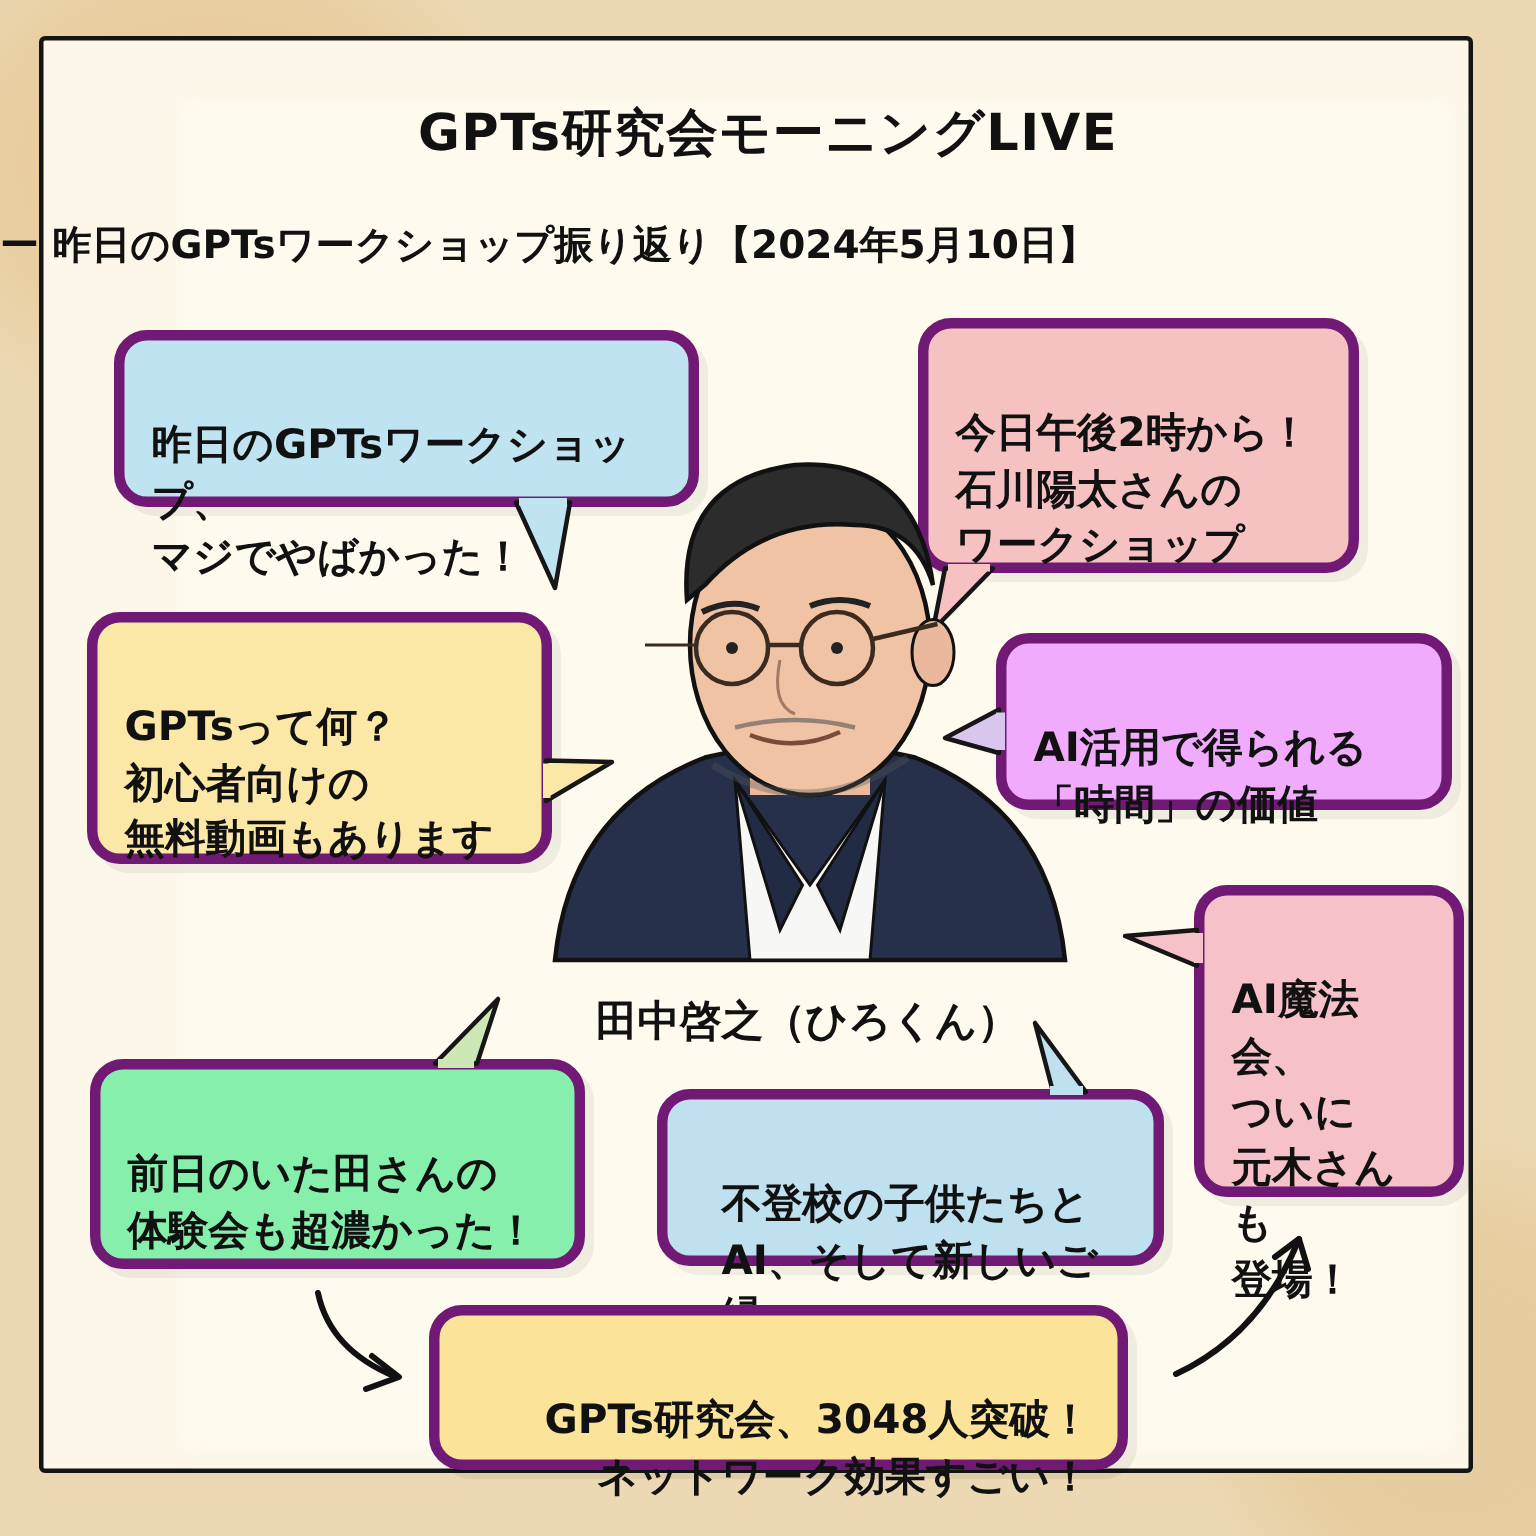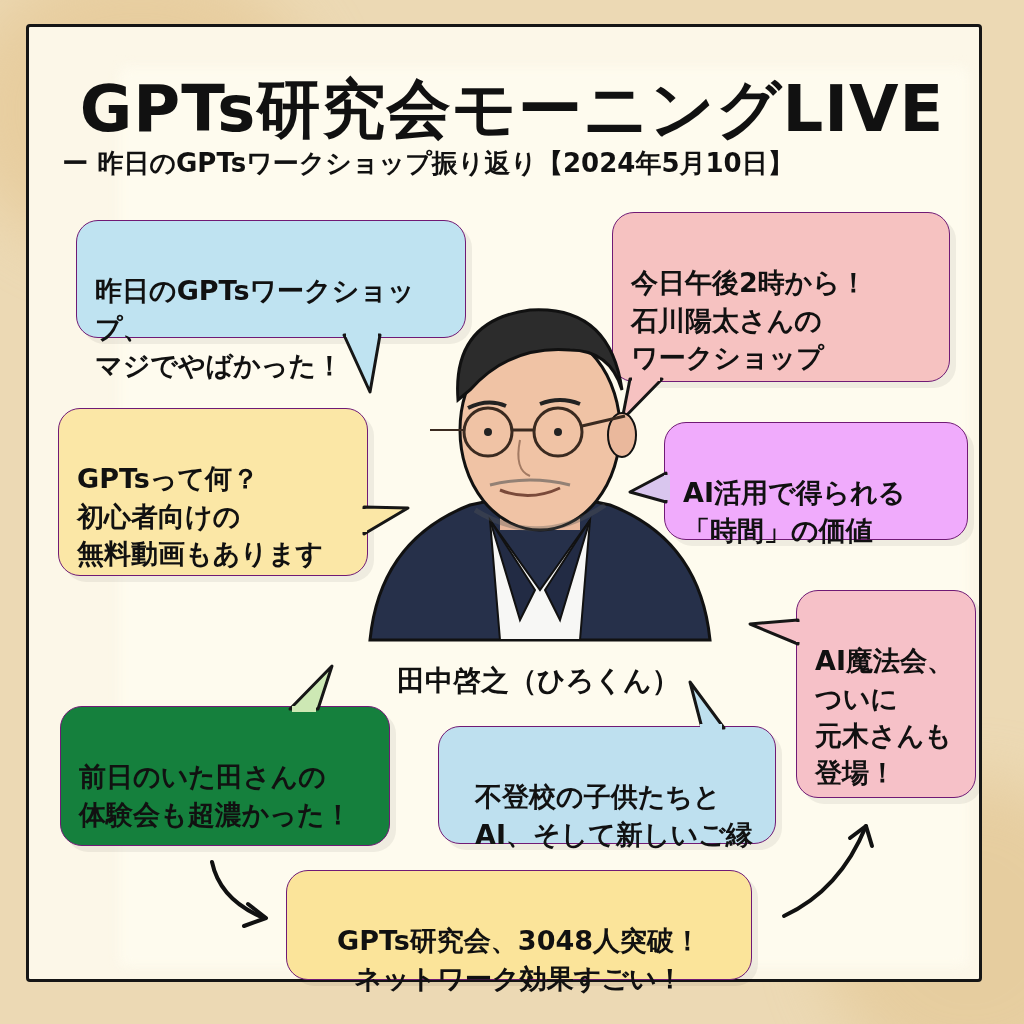--- a/index.html
+++ b/index.html
@@ -13,39 +13,39 @@
   .paper {
     position:absolute; left:26px; top:24px; width:950px; height:952px;
     background:#fcf7e8; border:3px solid #151515; border-radius:4px;
   }
   .paper-inner {
     position:absolute; left:90px; top:40px; width:850px; height:900px;
     background:#fefbee; border-radius:8px; filter:blur(6px);
   }
   .title {
     position:absolute; left:0; width:1024px; top:66px; text-align:center;
-    font-size:64px; font-weight:bold; letter-spacing:1px;
+    font-size:34px; font-weight:bold; letter-spacing:1px;
   }
   .subtitle {
-    position:absolute; left:0; width:856px; top:146px; text-align:center;
+    position:absolute; left:0; width:856px; top:146px; text-align:left;
     font-size:26px; font-weight:bold;
   }
   .bubble {
-    position:absolute; border:1px solid #701a75; border-radius:22px;
+    position:absolute; border:7px solid #701a75; border-radius:22px;
     box-shadow:6px 6px 0 rgba(0,0,0,0.06);
     font-size:27px; line-height:1.38; font-weight:bold;
     padding:14px 18px; box-sizing:border-box; white-space:pre-line;
   }
   .tail { position:absolute; overflow:visible; }
   .blue   { background:#bfe3f1; }
   .pink   { background:#f6c2c1; }
   .yellow { background:#fbe7a6; }
   .purple { background:#f0abfc; }
   .rose   { background:#f6c1c8; }
-  .green  { background:#15803d; }
+  .green  { background:#86efac; }
   .sky    { background:#bee0ef; }
   .gold   { background:#fbe49a; }
   .portrait { position:absolute; left:360px; top:290px; width:360px; height:370px; }
   .name {
     position:absolute; left:397px; top:662px; font-size:28px; font-weight:bold;
   }
   .arrow { position:absolute; overflow:visible; }
 </style>
 </head>
 <body>
@@ -62,21 +62,21 @@
 
 <div class="bubble blue" style="left:76px;top:220px;width:390px;height:118px;">
   <span>昨日のGPTsワークショップ、
 マジでやばかった！</span>
 </div>
 <svg class="tail" style="left:340px;top:332px;" width="60" height="70">
   <path d="M4 3 L30 60 L40 3 Z" fill="#bfe3f1" stroke="#161616" stroke-width="3" stroke-linejoin="round"></path>
   <rect x="6" y="0" width="32" height="5" fill="#bfe3f1"></rect>
 </svg>
 
-<div class="bubble pink" style="left:612px;top:212px;width:338px;height:170px;">
+<div class="bubble pink" style="left:612px;top:212px;width:294px;height:170px;">
   <span>今日午後2時から！
 石川陽太さんの
 ワークショップ</span>
 </div>
 <svg class="tail" style="left:616px;top:376px;" width="60" height="50">
   <path d="M14 3 L6 44 L46 3 Z" fill="#f6c2c1" stroke="#161616" stroke-width="3" stroke-linejoin="round"></path>
   <rect x="16" y="0" width="28" height="5" fill="#f6c2c1"></rect>
 </svg>
 
 <div class="bubble yellow" style="left:58px;top:408px;width:310px;height:168px;">
@@ -146,21 +146,21 @@
 
 <div class="bubble sky" style="left:438px;top:726px;width:338px;height:118px;padding-left:36px;">
   <span>不登校の子供たちと
 AI、そして新しいご縁</span>
 </div>
 <svg class="tail" style="left:680px;top:678px;" width="50" height="52">
   <path d="M10 4 L22 50 L44 50 Z" fill="#bee0ef" stroke="#161616" stroke-width="3" stroke-linejoin="round"></path>
   <rect x="20" y="46" width="22" height="6" fill="#bee0ef"></rect>
 </svg>
 
-<div class="bubble gold" style="left:286px;top:870px;width:466px;height:110px;text-align:center;">
+<div class="bubble gold" style="left:286px;top:870px;width:466px;height:110px;text-align:right;">
   <span>GPTs研究会、3048人突破！
 ネットワーク効果すごい！</span>
 </div>
 
 <svg class="arrow" style="left:200px;top:860px;" width="80" height="80">
   <path d="M12 2 Q20 40 64 58" stroke="#111" stroke-width="4" fill="none" stroke-linecap="round"></path>
   <path d="M48 44 L66 58 L44 66" stroke="#111" stroke-width="4" fill="none" stroke-linecap="round" stroke-linejoin="round"></path>
 </svg>
 <svg class="arrow" style="left:780px;top:820px;" width="100" height="100">
   <path d="M4 96 Q60 70 86 6" stroke="#111" stroke-width="4" fill="none" stroke-linecap="round"></path>

